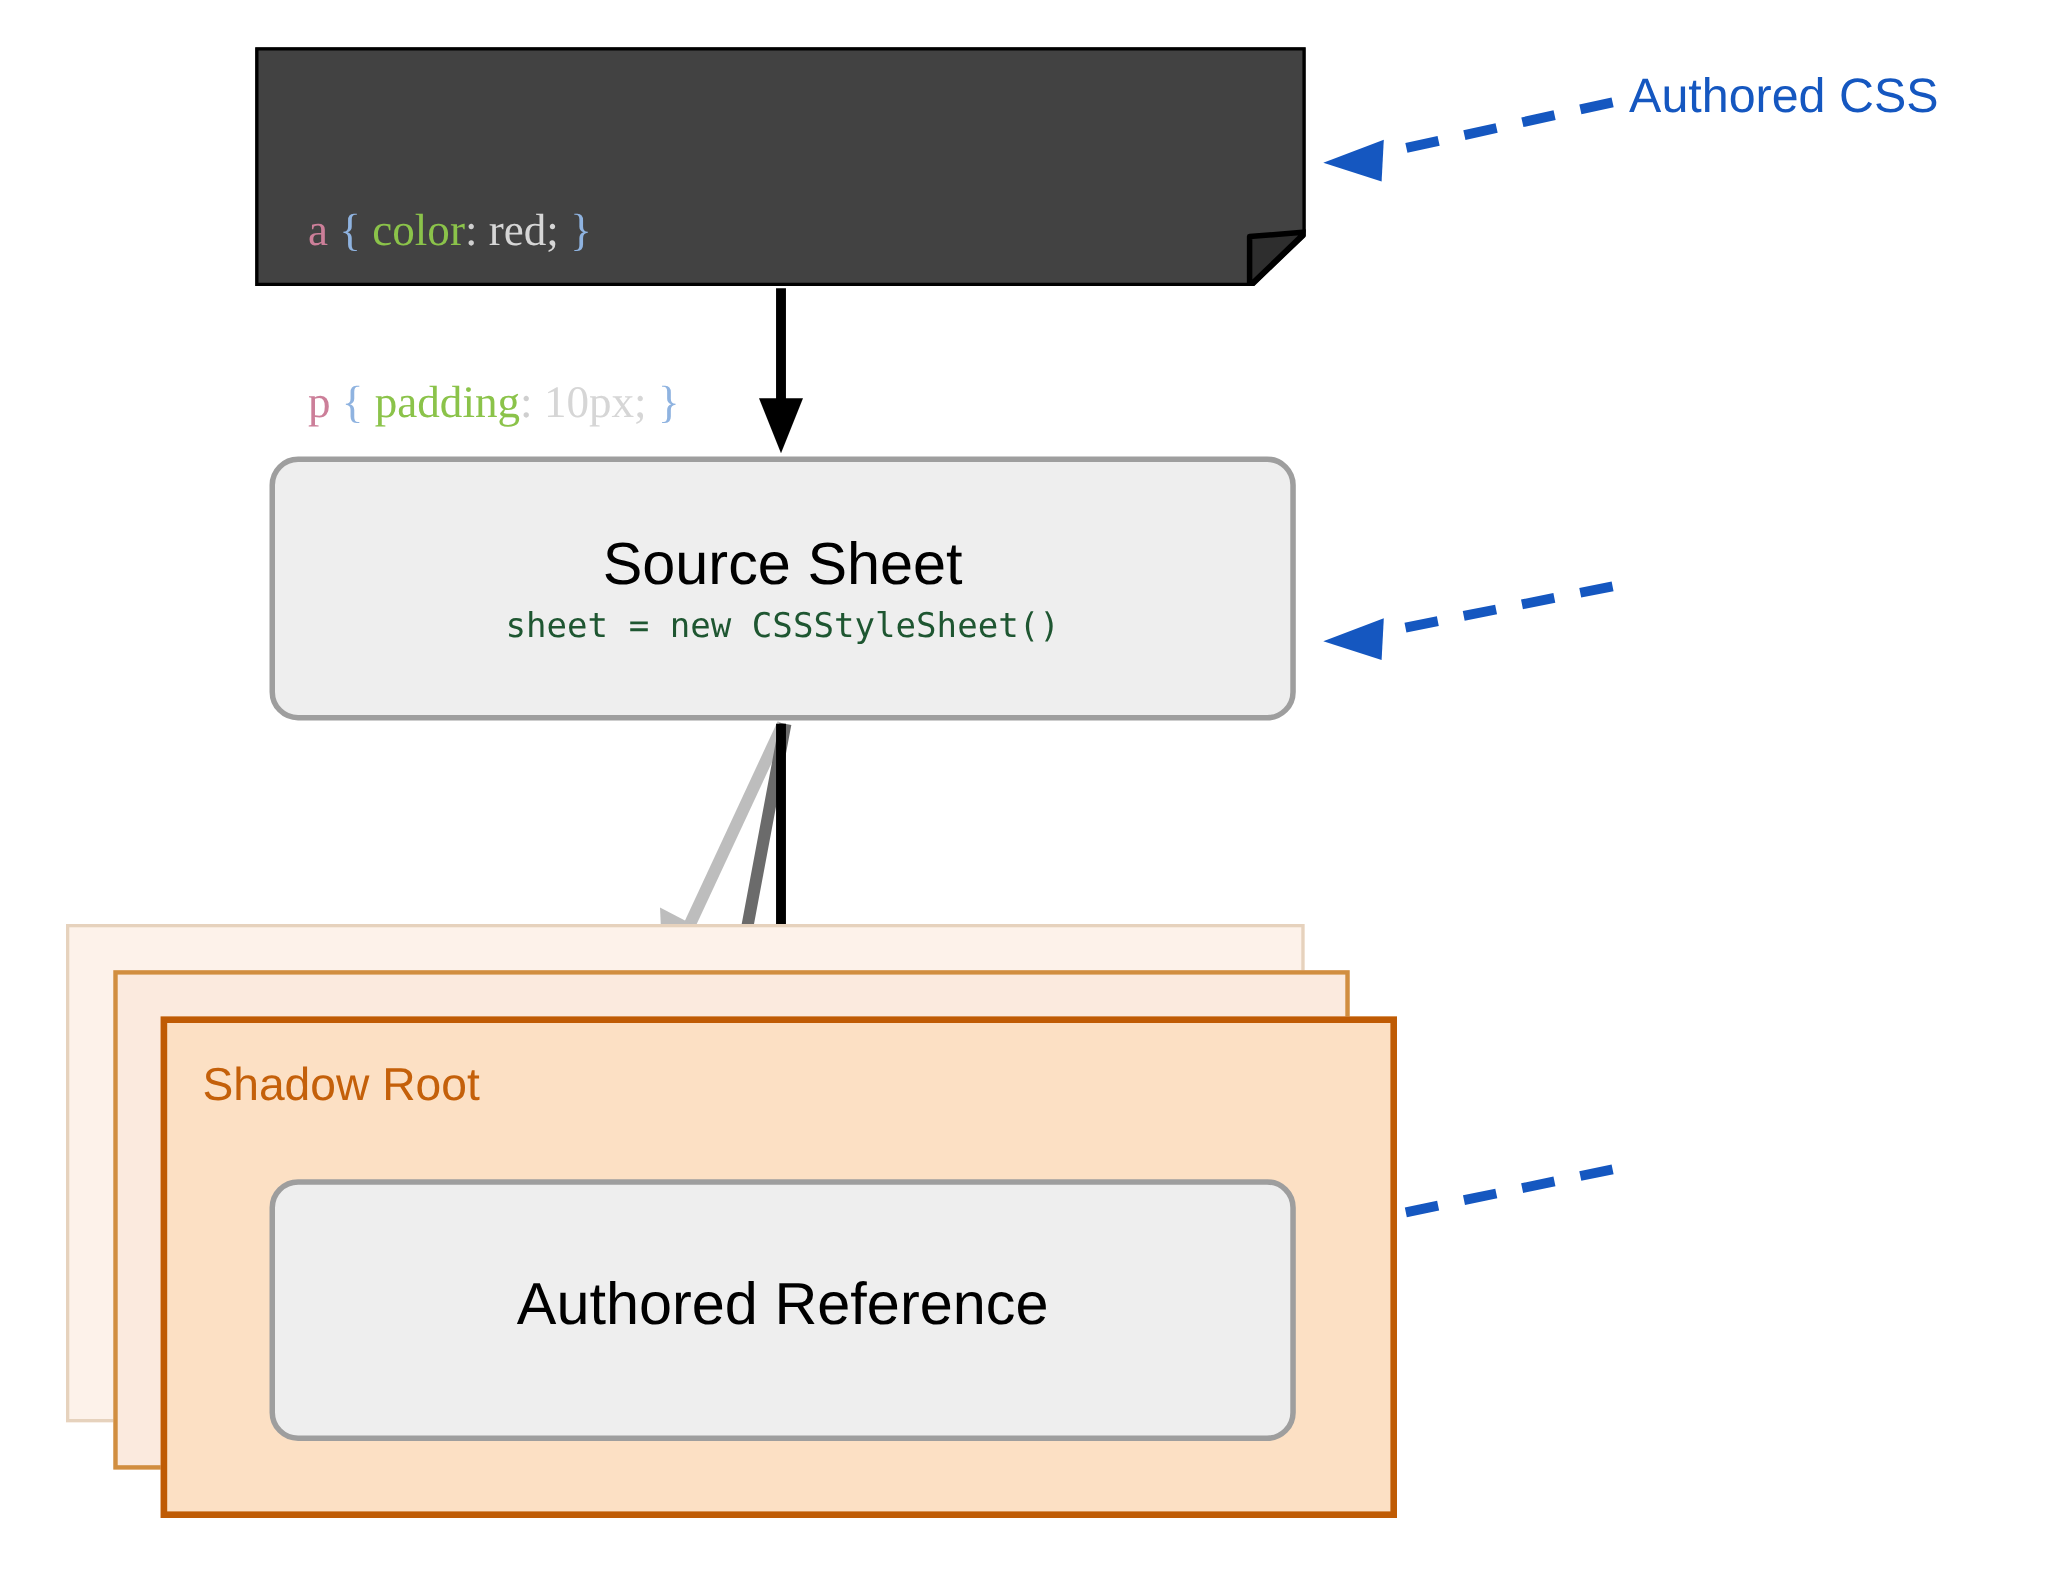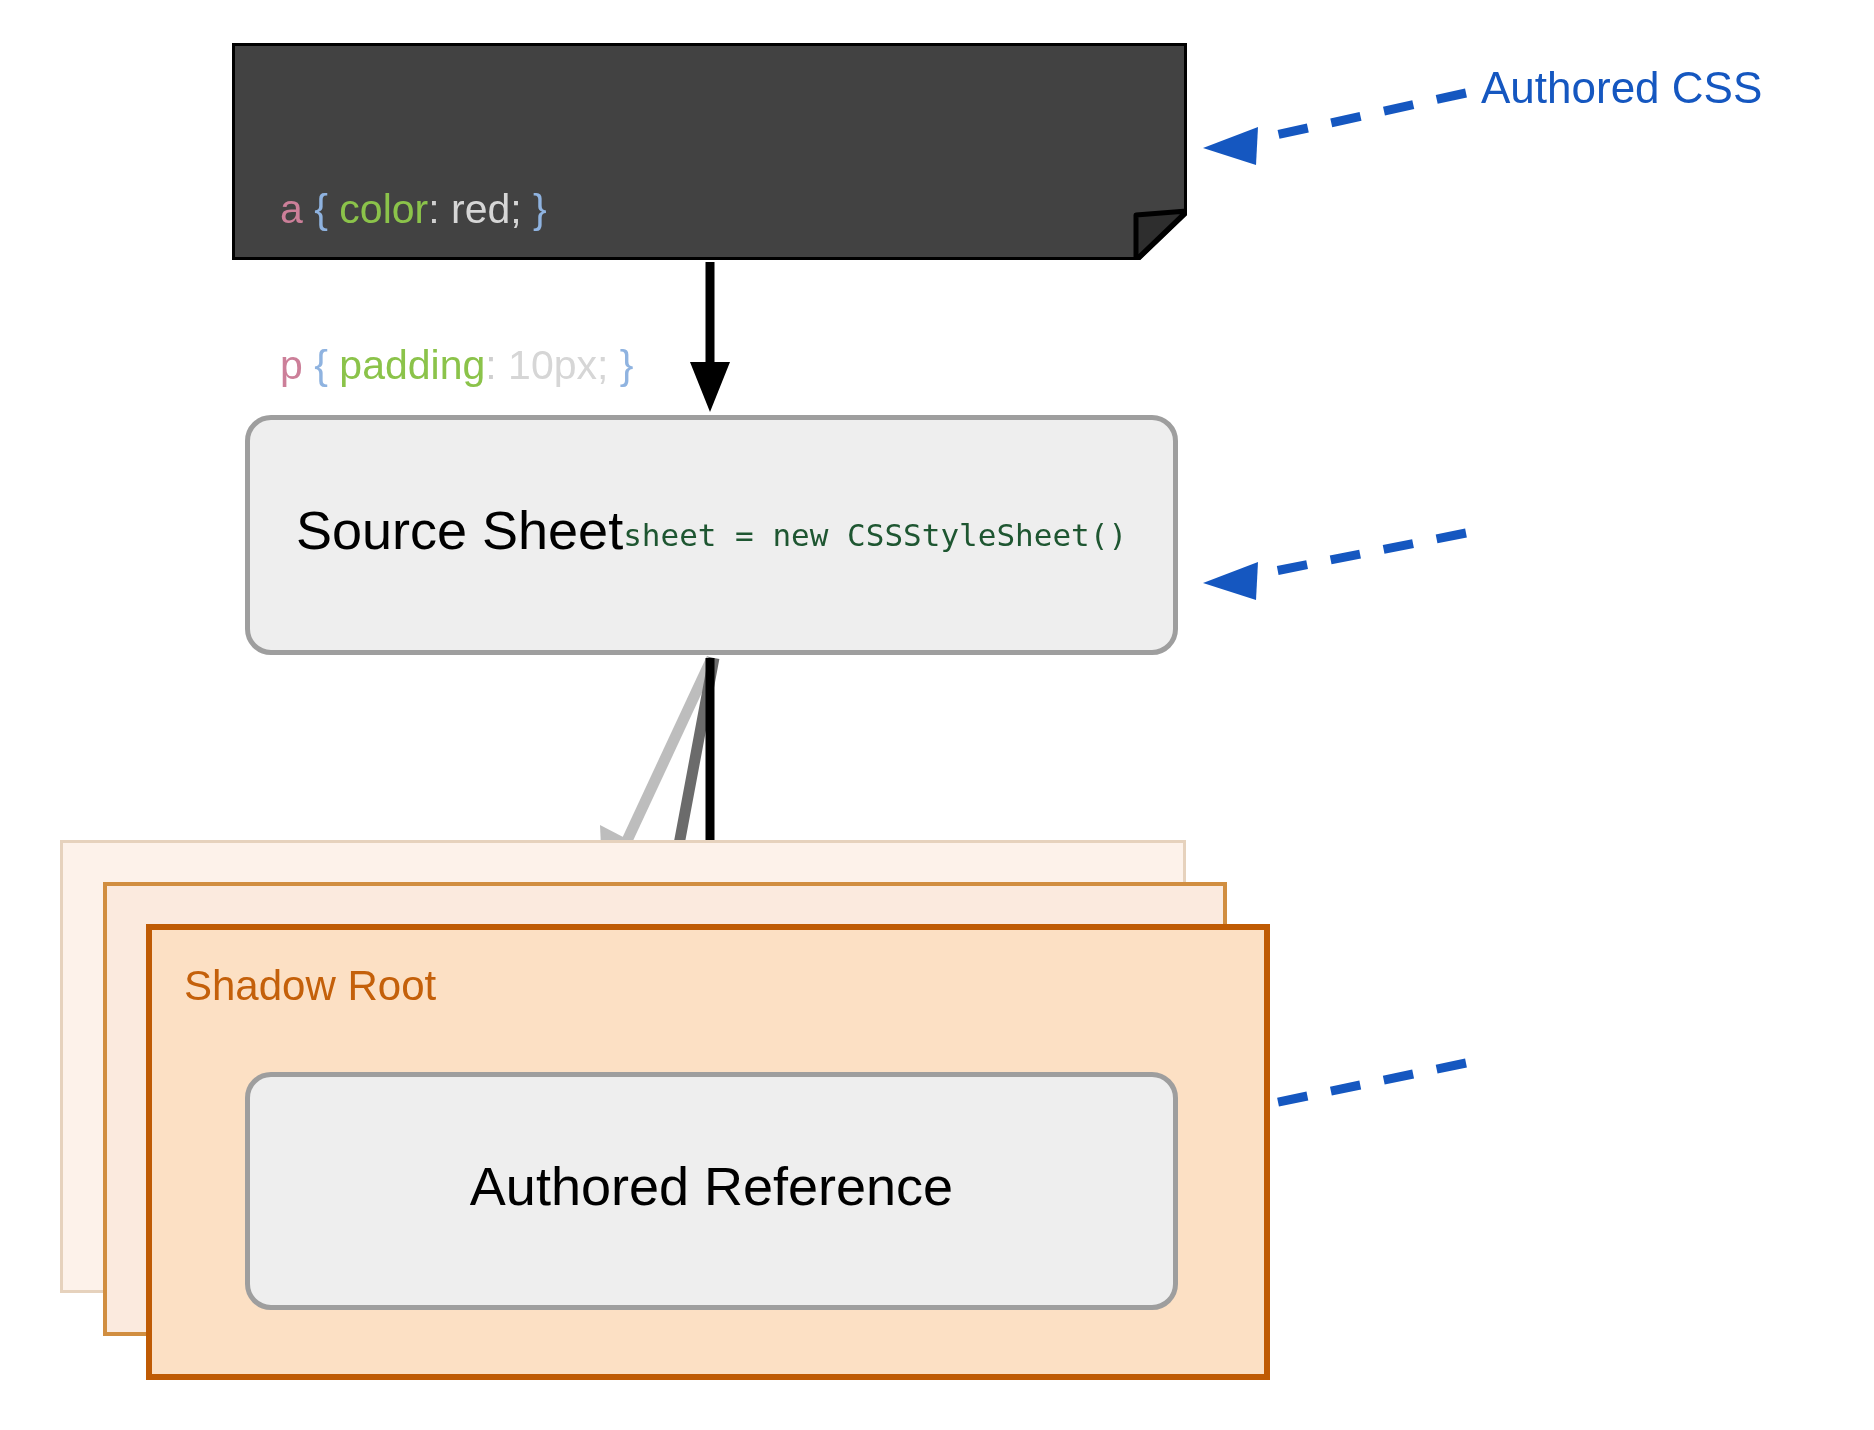--- a/index.html
+++ b/index.html
@@ -34,42 +34,42 @@
     position: absolute;
     left: 232px;
     top: 43px;
     width: 955px;
     height: 217px;
   }
   .code-block .code-text {
     position: absolute;
     left: 48px;
     top: 36px;
-    font-family: Liberation Sans, sans-serif;
+    font-family: Liberation Serif, serif;
     font-size: 41px;
     line-height: 52px;
     white-space: pre;
     letter-spacing: 0px;
   }
   .code-line { display: block; }
   .tok-sel   { color: #cc7f99; }
   .tok-brace { color: #8fb3e0; }
   .tok-prop  { color: #8bc34a; }
   .tok-punct { color: #cfcfcf; }
   .tok-val   { color: #d6d6d6; }
 
   
   .node-box {
     position: absolute;
     background: #eeeeee;
     border: 5px solid #9e9e9e;
     border-radius: 26px;
     box-sizing: border-box;
     display: flex;
-    flex-direction: row;
+    flex-direction: column;
     align-items: center;
     justify-content: center;
   }
   .node-title {
     color: #000000;
     font-family: "Liberation Sans", sans-serif;
     font-size: 54px;
     font-weight: 400;
     line-height: 1.1;
     margin-bottom: 8px;

